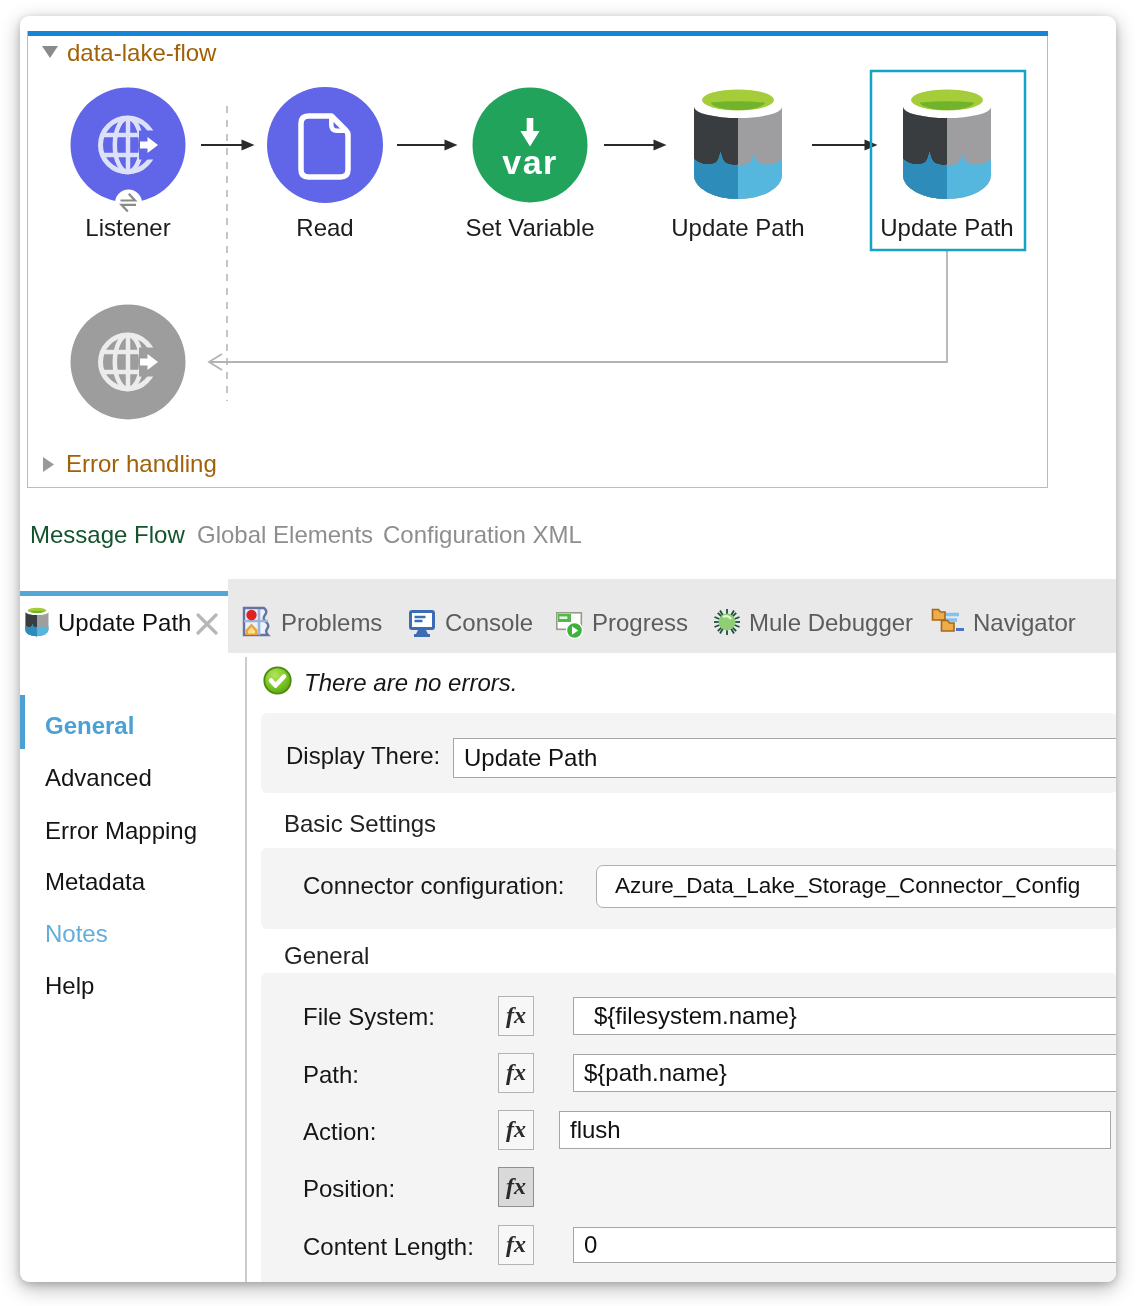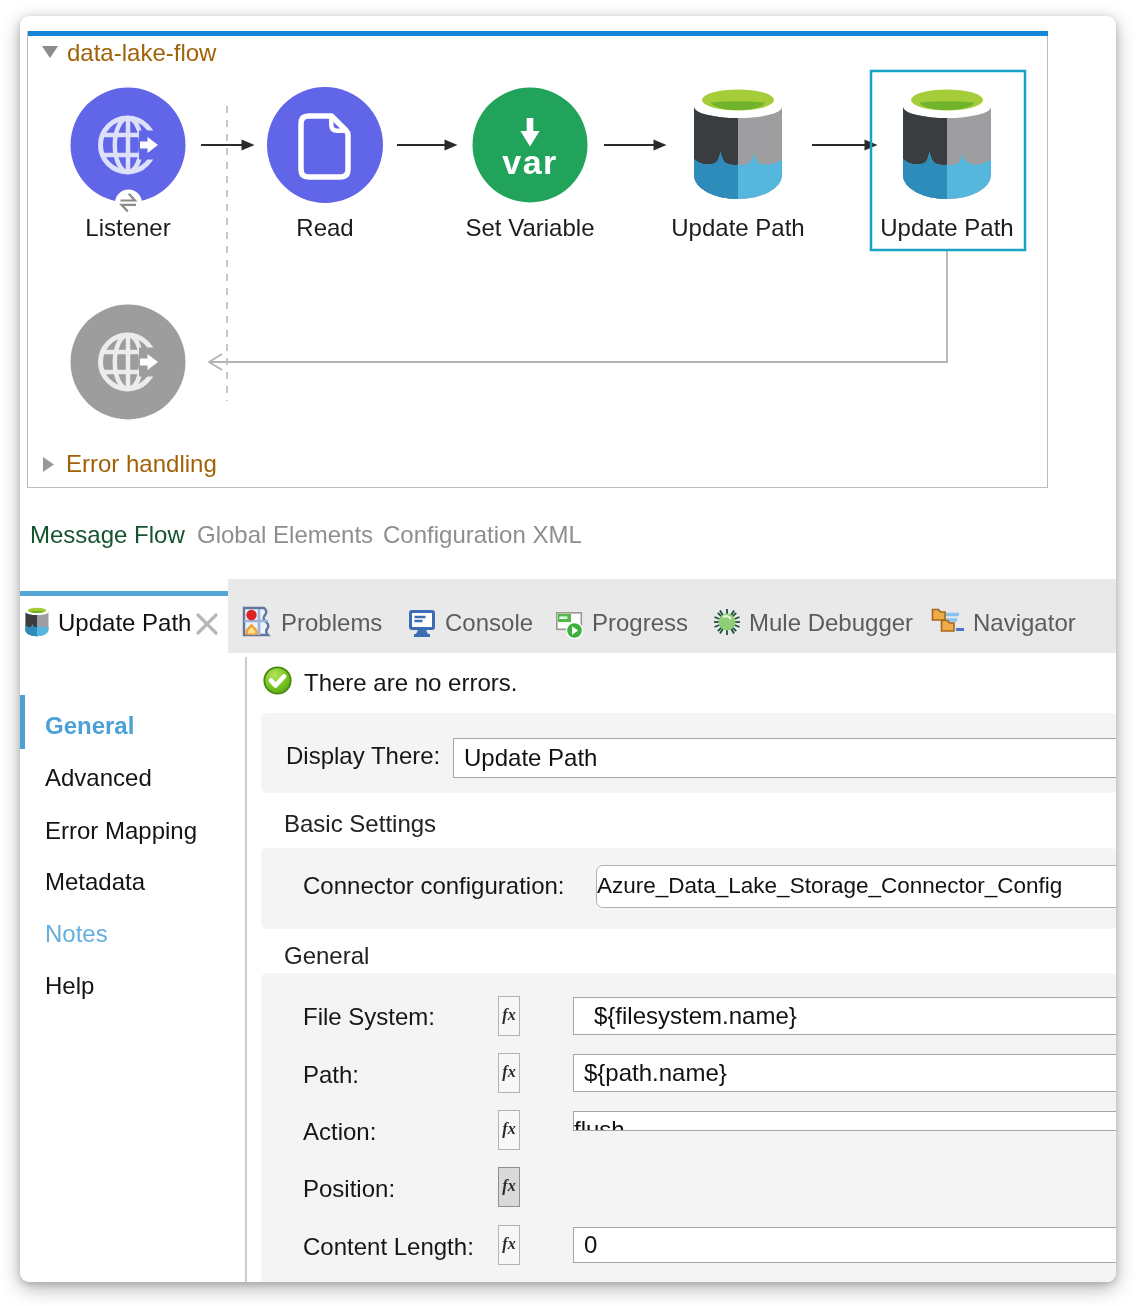--- a/index.html
+++ b/index.html
@@ -18,22 +18,22 @@
   #activetab .blue{position:absolute;left:0;top:12px;width:100%;height:5px;background:#54a6d6;}
   .tabtext{position:absolute;font-size:24px;color:#5c5c5c;white-space:nowrap;}
   
   .side{position:absolute;left:25px;font-size:24px;color:#141414;white-space:nowrap;}
   
   .panel{position:absolute;left:241px;background:#f4f4f4;border-radius:6px;}
   .flabel{position:absolute;font-size:24px;color:#161616;white-space:nowrap;}
   .header{position:absolute;font-size:24px;color:#222;white-space:nowrap;}
   .input{position:absolute;background:#fff;border:1.5px solid #a6a6a6;box-sizing:border-box;font-size:24px;color:#111;
          white-space:nowrap;overflow:hidden;}
-  .fx{position:absolute;width:22px;height:40px;box-sizing:border-box;background:#f7f7f7;border:1.5px solid #b3b3b3;
-      font-family:"Liberation Serif",serif;font-style:italic;font-weight:bold;font-size:16px;color:#2a2a2a;
+  .fx{position:absolute;width:36px;height:40px;box-sizing:border-box;background:#f7f7f7;border:1.5px solid #b3b3b3;
+      font-family:"Liberation Serif",serif;font-style:italic;font-weight:bold;font-size:24px;color:#2a2a2a;
       text-align:center;line-height:36px;}
 </style>
 </head>
 <body>
 <div id="win">
   <div id="canvas">
     <div id="bluebar"></div>
   </div>
   <svg class="abs" style="left:0;top:0;" width="1096" height="560" viewBox="0 0 1096 560">
     <defs>
@@ -210,45 +210,45 @@
     <defs>
       <radialGradient id="chk" cx="40%" cy="30%" r="75%">
         <stop offset="0%" stop-color="#b6e35c"></stop>
           <stop offset="55%" stop-color="#7ec928"></stop>
           <stop offset="100%" stop-color="#58a214"></stop>
       </radialGradient>
     </defs>
     <circle cx="14.5" cy="14.5" r="13.2" fill="url(#chk)" stroke="#4c8a0f" stroke-width="1.8"></circle>
     <path d="M8,14.5 l4.5,5 l8.5,-9" stroke="#ffffff" stroke-width="4.6" fill="none" stroke-linecap="round" stroke-linejoin="round"></path>
   </svg>
-  <div class="flabel" style="left:284px;top:653px;">There are no errors.</div>
+  <div class="flabel" style="left:284px;top:653px;font-style:italic;">There are no errors.</div>
 
   <div class="panel" style="top:697px;width:856px;height:80px;"></div>
   <div class="flabel" style="left:266px;top:726px;">Display There:</div>
   <div class="input" style="left:433px;top:722px;width:672px;height:40px;line-height:37px;padding-left:10px;">Update Path</div>
 
   <div class="header" style="left:264px;top:794px;">Basic Settings</div>
   <div class="panel" style="top:832px;width:856px;height:81px;"></div>
   <div class="flabel" style="left:283px;top:856px;">Connector configuration:</div>
-  <div class="input" style="left:576px;top:849px;width:529px;height:43px;line-height:40px;border-radius:7px;border-color:#b0b0b0;font-size:22.5px;">Azure_Data_Lake_Storage_Connector_Config</div>
+  <div class="input" style="left:576px;top:849px;width:529px;height:43px;line-height:40px;padding-left:18px;border-radius:7px;border-color:#b0b0b0;font-size:22.5px;">Azure_Data_Lake_Storage_Connector_Config</div>
 
   <div class="header" style="left:264px;top:926px;">General</div>
   <div class="panel" style="top:957px;width:856px;height:309px;border-bottom-left-radius:0;border-bottom-right-radius:0;"></div>
 
   <div class="flabel" style="left:283px;top:987px;">File System:</div>
   <div class="fx" style="left:478px;top:980px;">fx</div>
   <div class="input" style="left:553px;top:981px;width:552px;height:38px;line-height:35px;padding-left:20px;">${filesystem.name}</div>
 
   <div class="flabel" style="left:283px;top:1045px;">Path:</div>
   <div class="fx" style="left:478px;top:1037px;">fx</div>
   <div class="input" style="left:553px;top:1038px;width:552px;height:38px;line-height:35px;padding-left:10px;">${path.name}</div>
 
   <div class="flabel" style="left:283px;top:1102px;">Action:</div>
   <div class="fx" style="left:478px;top:1094px;">fx</div>
-  <div class="input" style="left:553px;top:1095px;width:552px;height:20px;line-height:35px;">flush</div>
+  <div class="input" style="left:539px;top:1095px;width:552px;height:38px;line-height:35px;padding-left:10px;">flush</div>
 
   <div class="flabel" style="left:283px;top:1159px;">Position:</div>
   <div class="fx" style="left:478px;top:1151px;background:#d9d9d9;border-color:#8f8f8f;">fx</div>
 
   <div class="flabel" style="left:283px;top:1217px;">Content Length:</div>
   <div class="fx" style="left:478px;top:1209px;">fx</div>
   <div class="input" style="left:553px;top:1211px;width:552px;height:36px;line-height:33px;padding-left:10px;">0</div>
 </div>
 
 </body></html>

